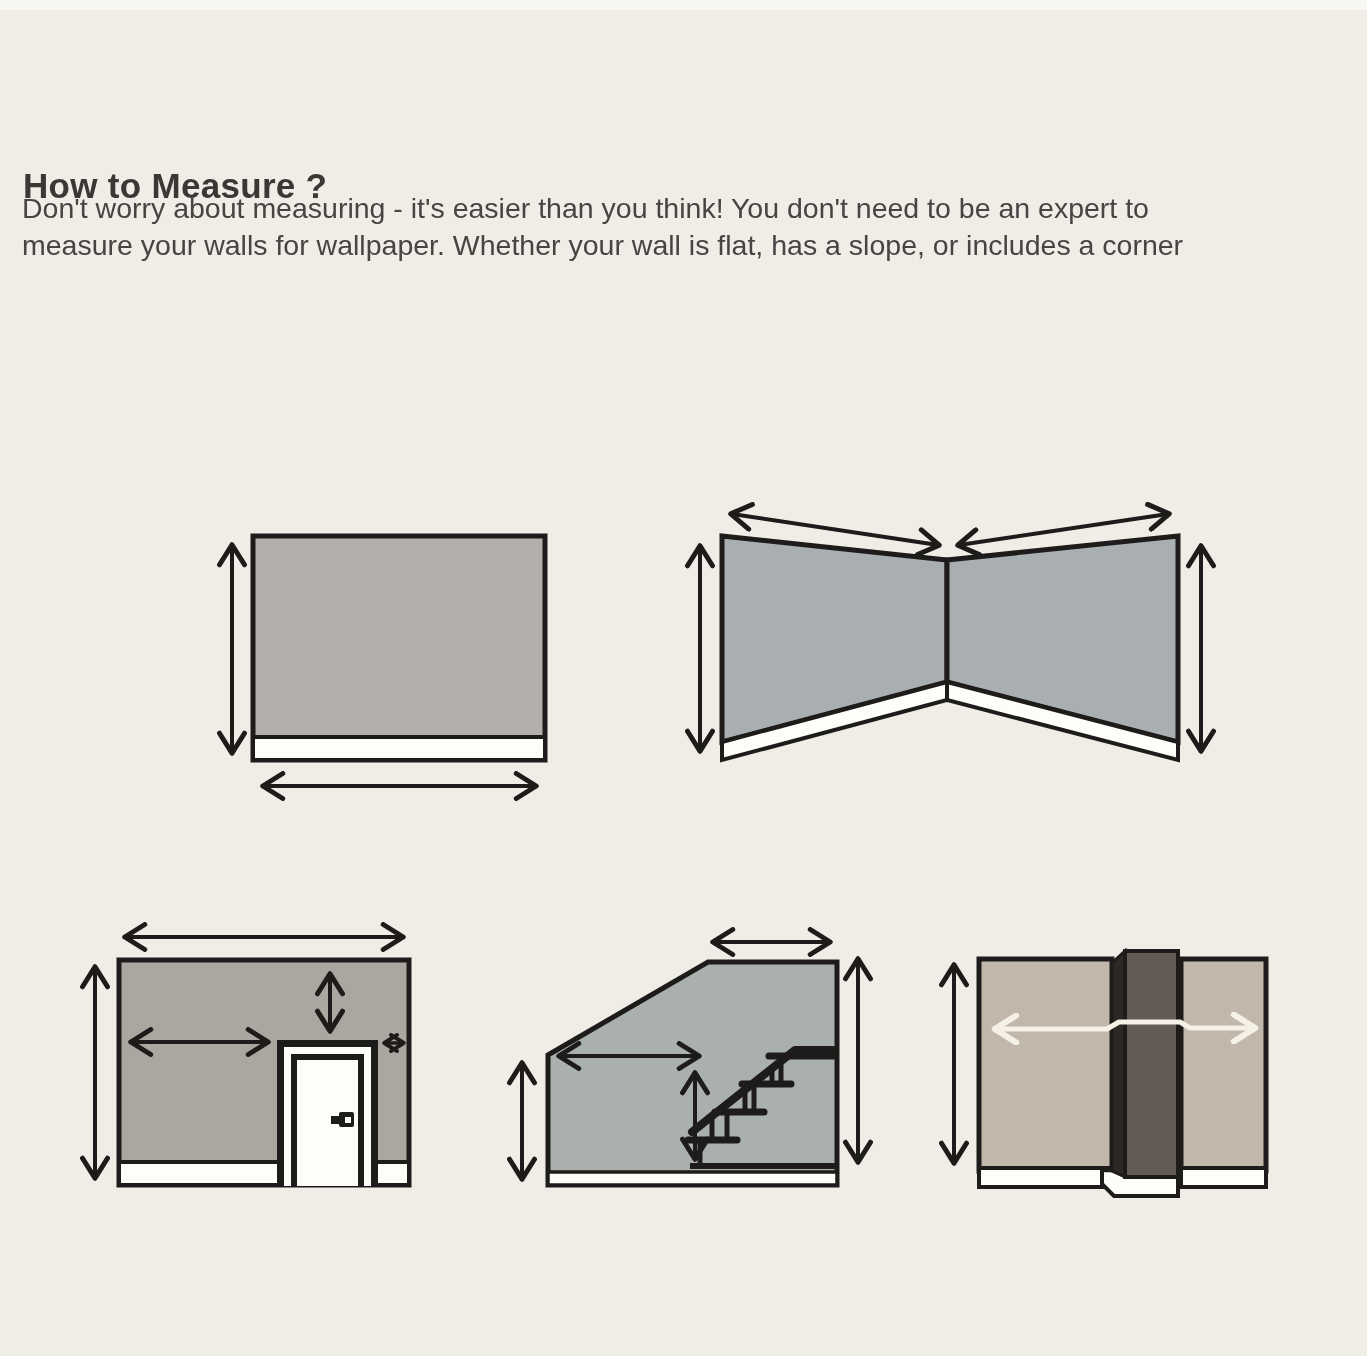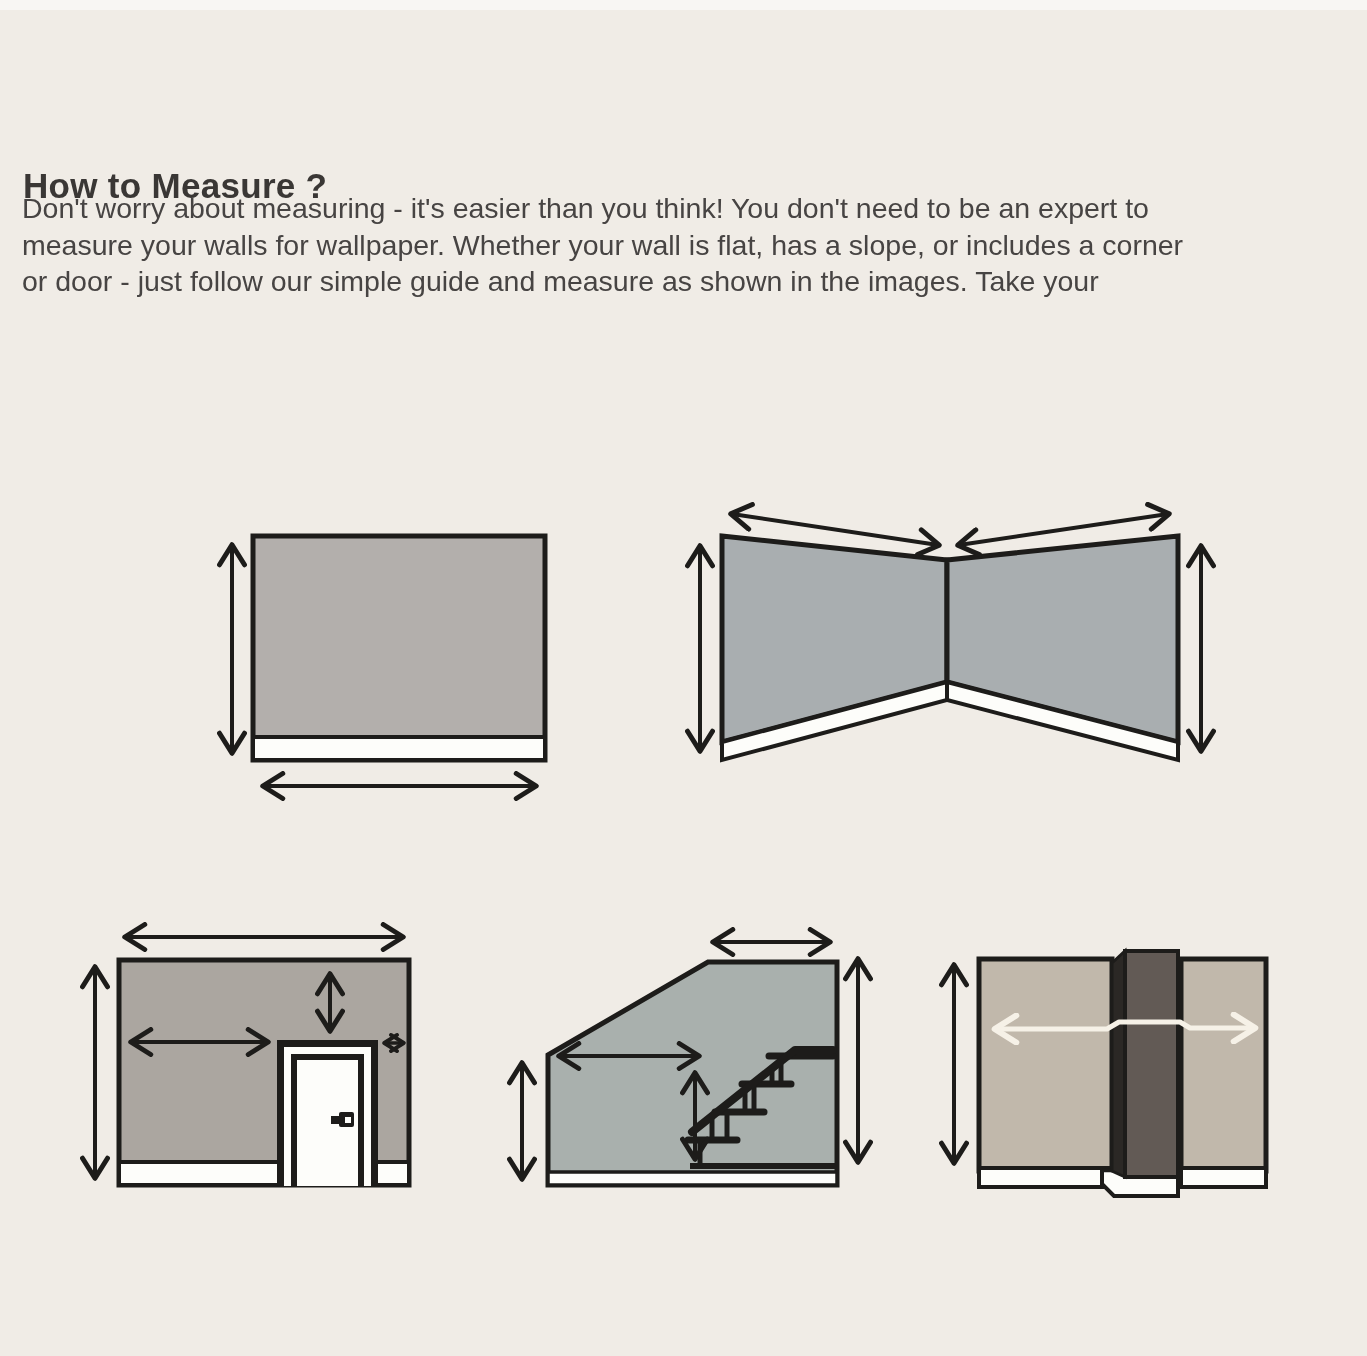--- a/index.html
+++ b/index.html
@@ -50,21 +50,20 @@
 <body>
 
 <div class="page">
   <div class="top-strip"></div>
 
   <h1 class="title">How to Measure ?</h1>
 
   <div class="paragraph">
     <div class="line">Don't worry about measuring - it's easier than you think! You don't need to be an expert to</div>
     <div class="line">measure your walls for wallpaper. Whether your wall is flat, has a slope, or includes a corner</div>
-    <div class="line">or door - just follow our simple guide and measure as shown in the images. Take your</div>
   </div>
 
   <svg class="diagram" style="left:180px;top:500px" width="420" height="320" viewBox="180 500 420 320">
     <defs>
       <marker id="ah1" viewBox="0 0 12 12" refX="9.5" refY="6" markerWidth="7.5" markerHeight="7.5" orient="auto-start-reverse">
         <path d="M2 1 L10 6 L2 11" fill="none" stroke="var(--arrow-black)" stroke-width="2" stroke-linecap="round" stroke-linejoin="round"></path>
       </marker>
     </defs>
     <rect x="253" y="536" width="292" height="224" fill="var(--wall-neutral-gray)" stroke="var(--outline)" stroke-width="5"></rect>
     <rect x="253" y="737" width="292" height="23" fill="var(--skirting-white)" stroke="var(--outline)" stroke-width="4"></rect>

